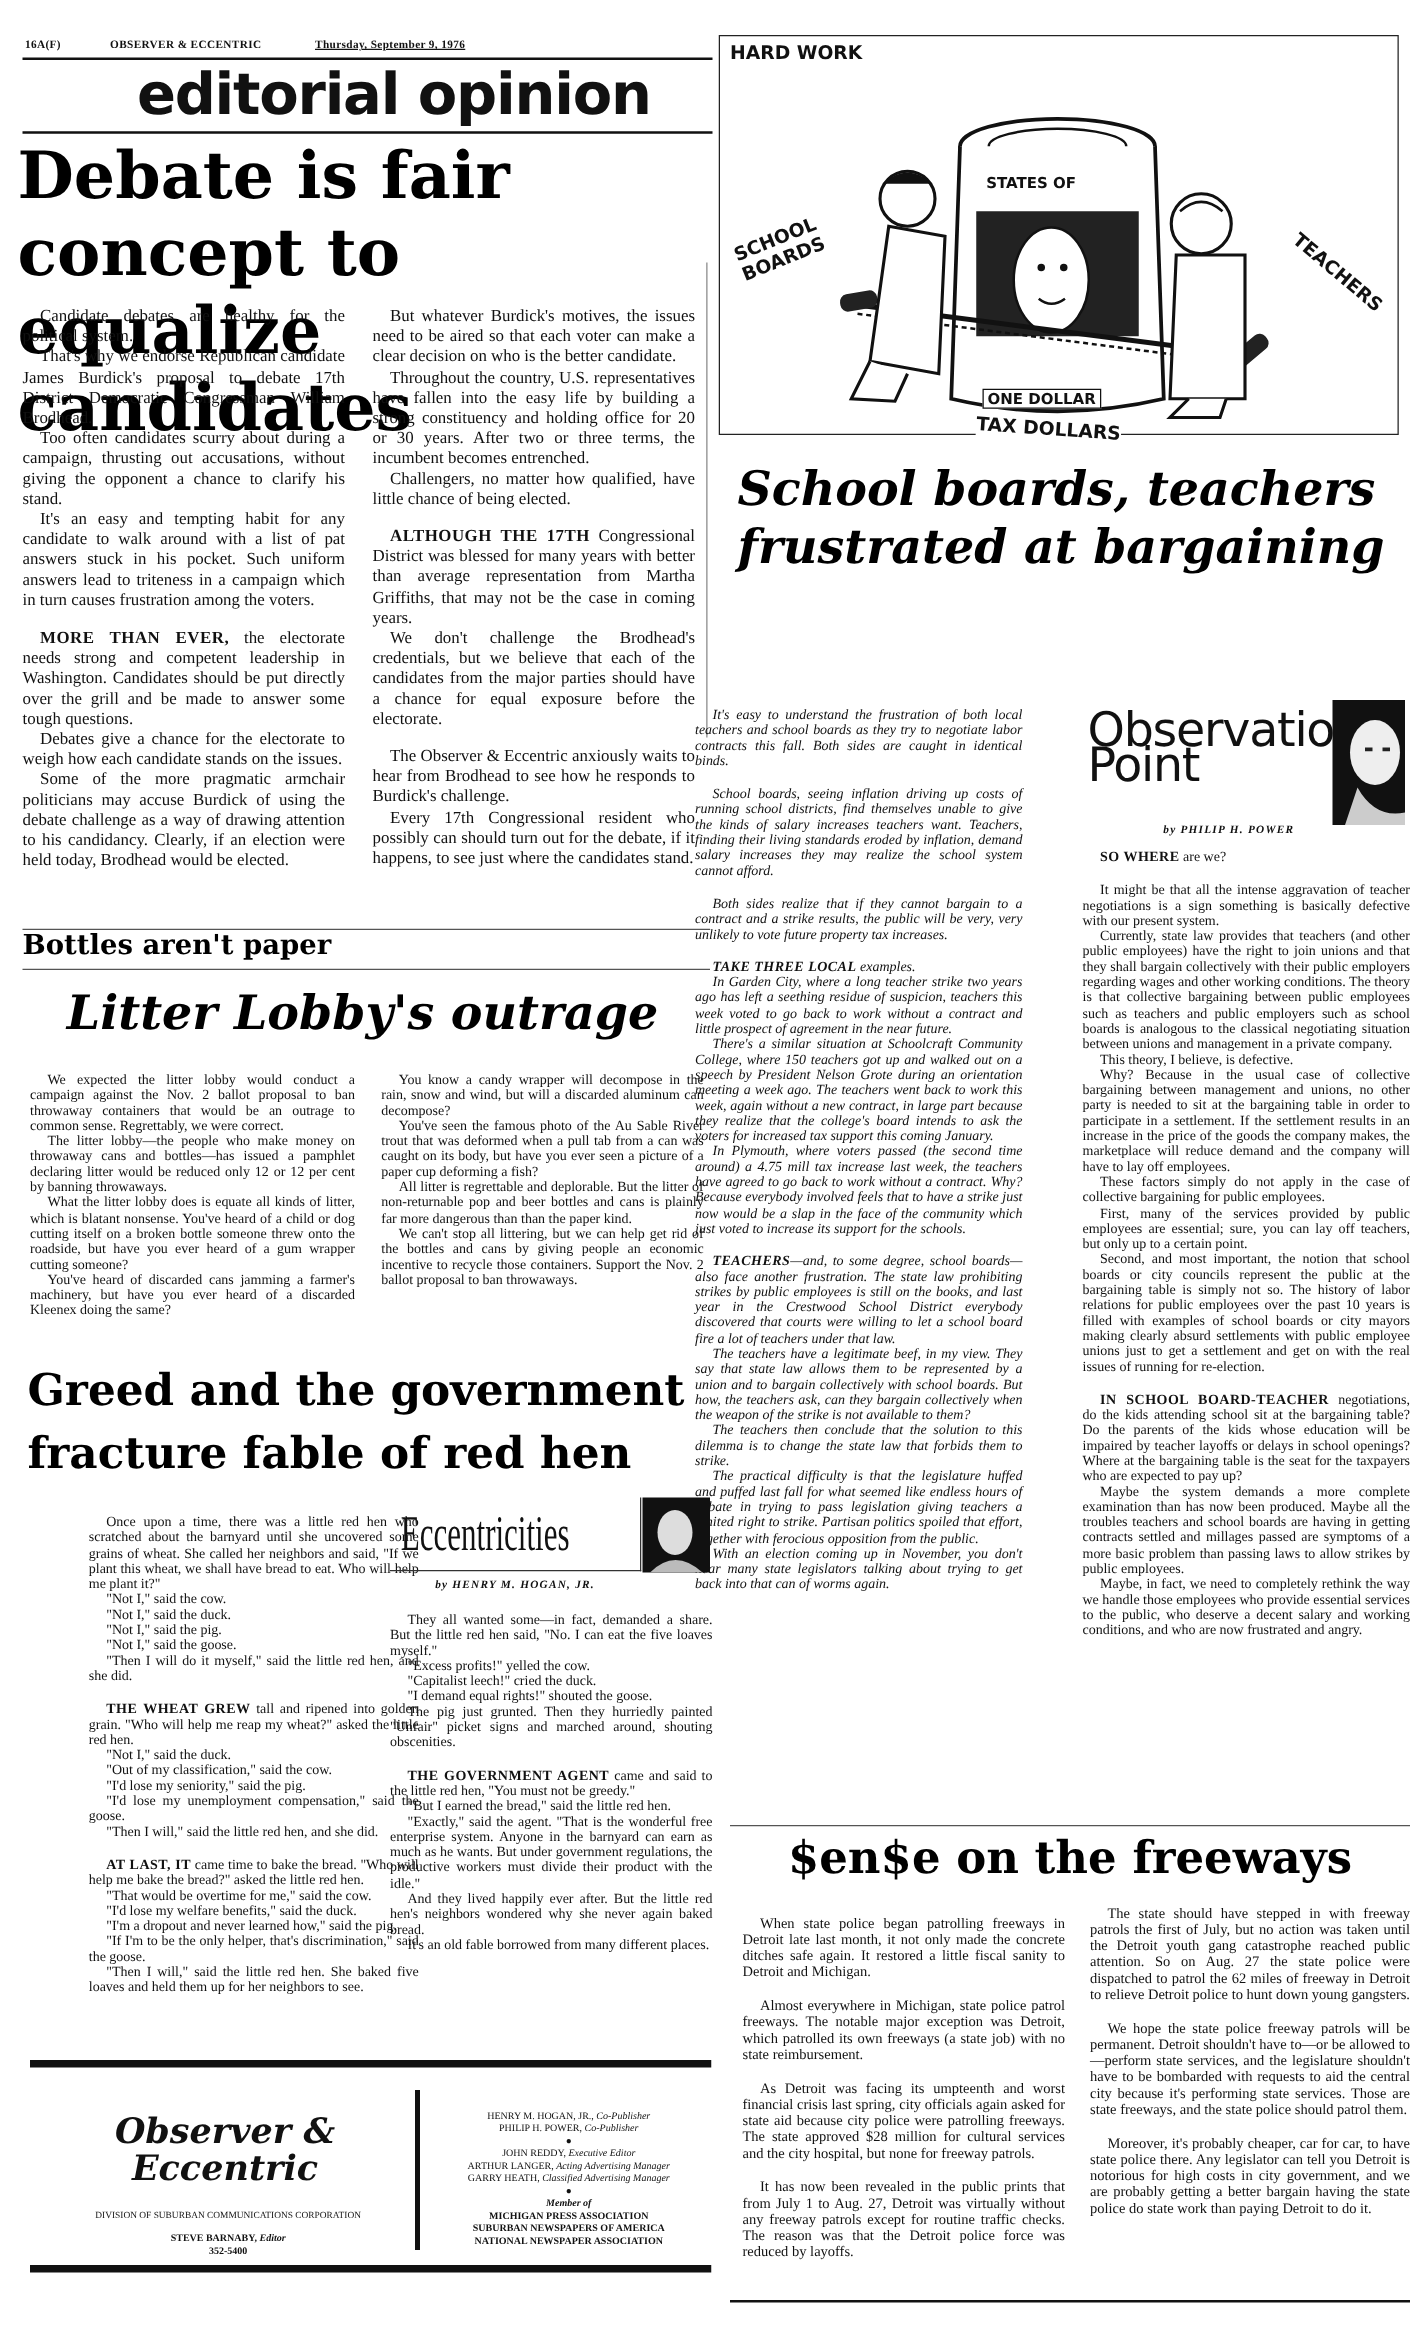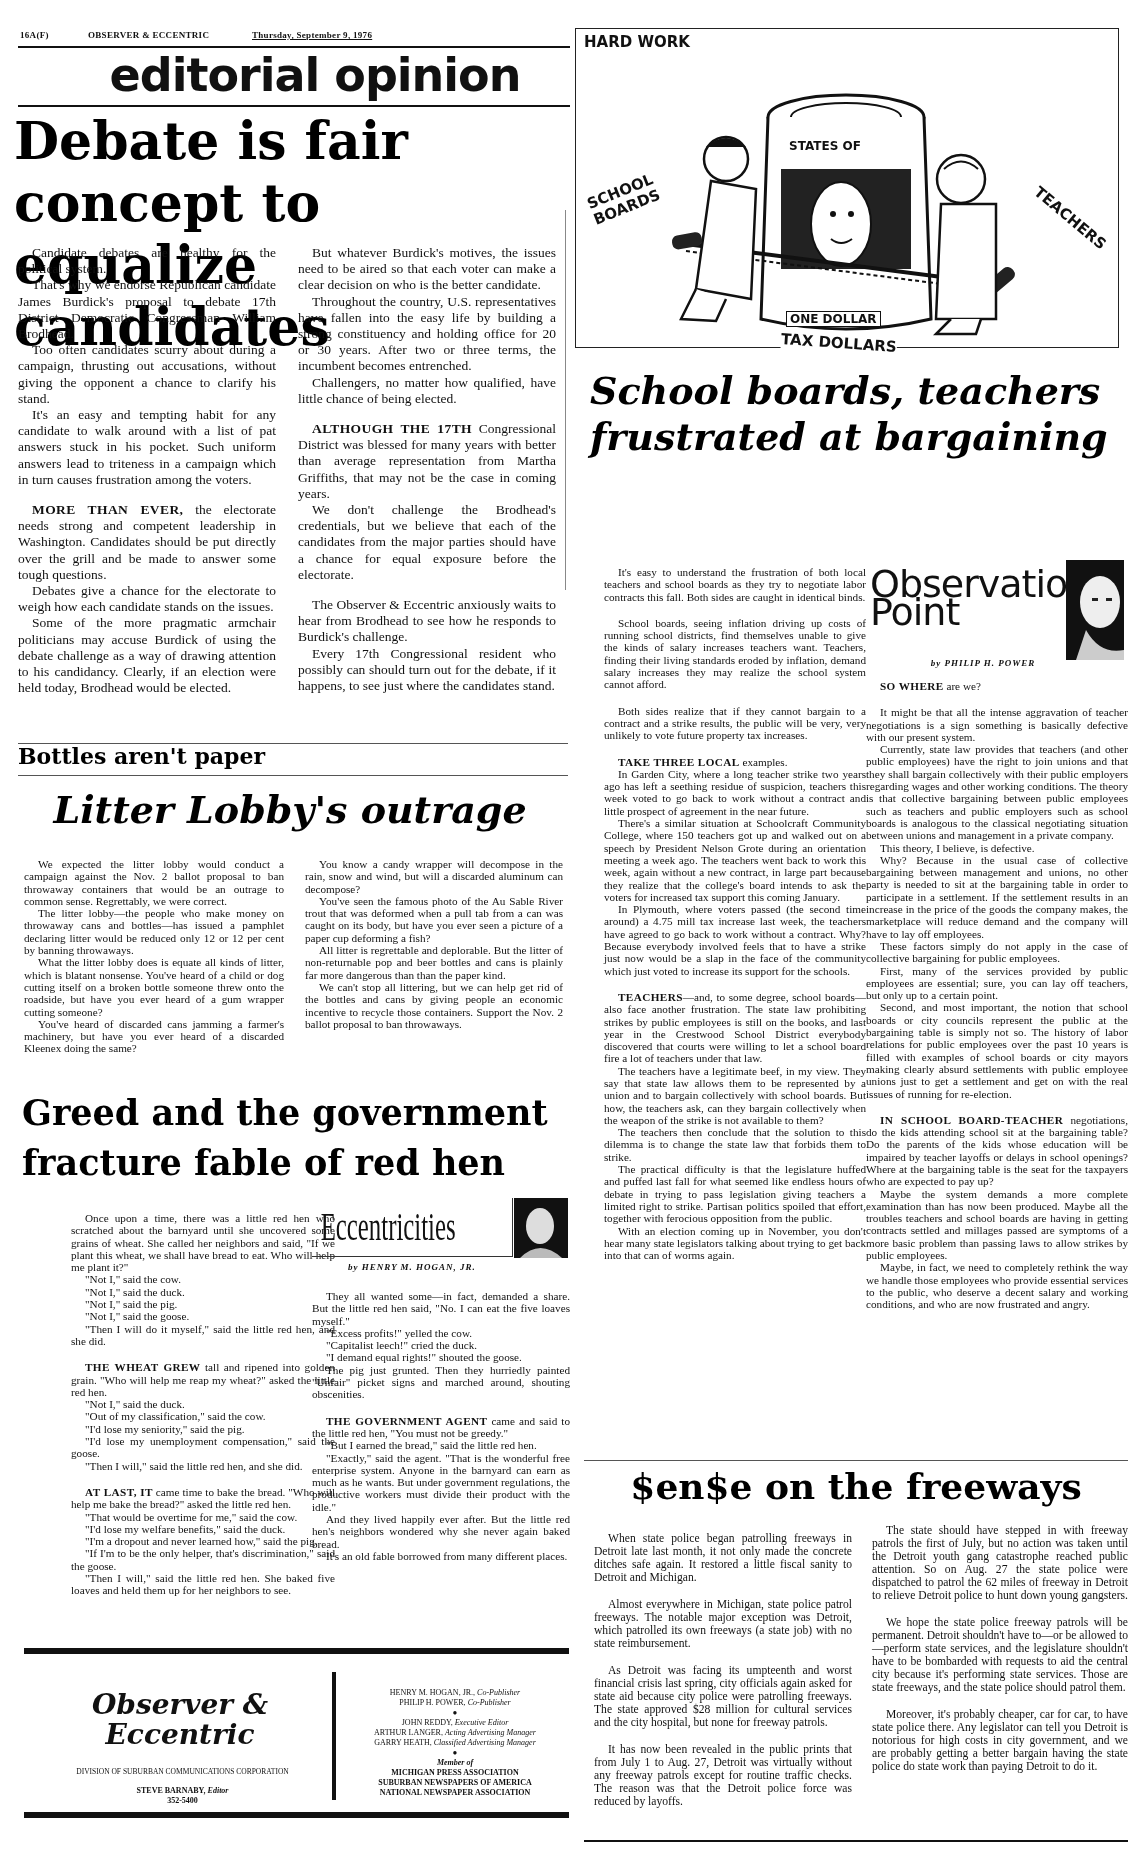--- a/index.html
+++ b/index.html
@@ -89,21 +89,21 @@
   <div class="cartoon-label" style="left:12px;top:150px;width:90px;font-size:15px;transform:rotate(-22deg);line-height:17px;">SCHOOL BOARDS</div>
   <div class="cartoon-label" style="left:450px;top:180px;font-size:15px;transform:rotate(40deg);">TEACHERS</div>
   <div class="cartoon-label" style="left:205px;top:305px;font-size:15px;transform:rotate(4deg);background:#fff;">TAX DOLLARS</div>
 </div>
 
 <div class="abs hl-italic" style="left:590px;top:368px;width:540px;font-size:38px;line-height:46px;">
   <div>School boards, teachers</div>
   <div>frustrated at bargaining</div>
 </div>
 
-<div class="abs body-s" id="school-col1" style="left:604px;top:566px;width:262px;">
+<div class="abs body-s" id="school-col1" style="left:556px;top:566px;width:262px;font-style:italic;">
     <p><span>It's easy to understand the frustration of both local teachers and school boards as they try to negotiate labor contracts this fall. Both sides are caught in identical binds.</span></p>
     <p class="gap"><span>School boards, seeing inflation driving up costs of running school districts, find themselves unable to give the kinds of salary increases teachers want. Teachers, finding their living standards eroded by inflation, demand salary increases they may realize the school system cannot afford.</span></p>
     <p class="gap"><span>Both sides realize that if they cannot bargain to a contract and a strike results, the public will be very, very unlikely to vote future property tax increases.</span></p>
     <p class="gap"><span class="lead">TAKE THREE LOCAL</span><span> examples.</span></p>
     <p><span>In Garden City, where a long teacher strike two years ago has left a seething residue of suspicion, teachers this week voted to go back to work without a contract and little prospect of agreement in the near future.</span></p>
     <p><span>There's a similar situation at Schoolcraft Community College, where 150 teachers got up and walked out on a speech by President Nelson Grote during an orientation meeting a week ago. The teachers went back to work this week, again without a new contract, in large part because they realize that the college's board intends to ask the voters for increased tax support this coming January.</span></p>
     <p><span>In Plymouth, where voters passed (the second time around) a 4.75 mill tax increase last week, the teachers have agreed to go back to work without a contract. Why? Because everybody involved feels that to have a strike just now would be a slap in the face of the community which just voted to increase its support for the schools.</span></p>
     <p class="gap"><span class="lead">TEACHERS</span><span>—and, to some degree, school boards—also face another frustration. The state law prohibiting strikes by public employees is still on the books, and last year in the Crestwood School District everybody discovered that courts were willing to let a school board fire a lot of teachers under that law.</span></p>
     <p><span>The teachers have a legitimate beef, in my view. They say that state law allows them to be represented by a union and to bargain collectively with school boards. But how, the teachers ask, can they bargain collectively when the weapon of the strike is not available to them?</span></p>
     <p><span>The teachers then conclude that the solution to this dilemma is to change the state law that forbids them to strike.</span></p>

